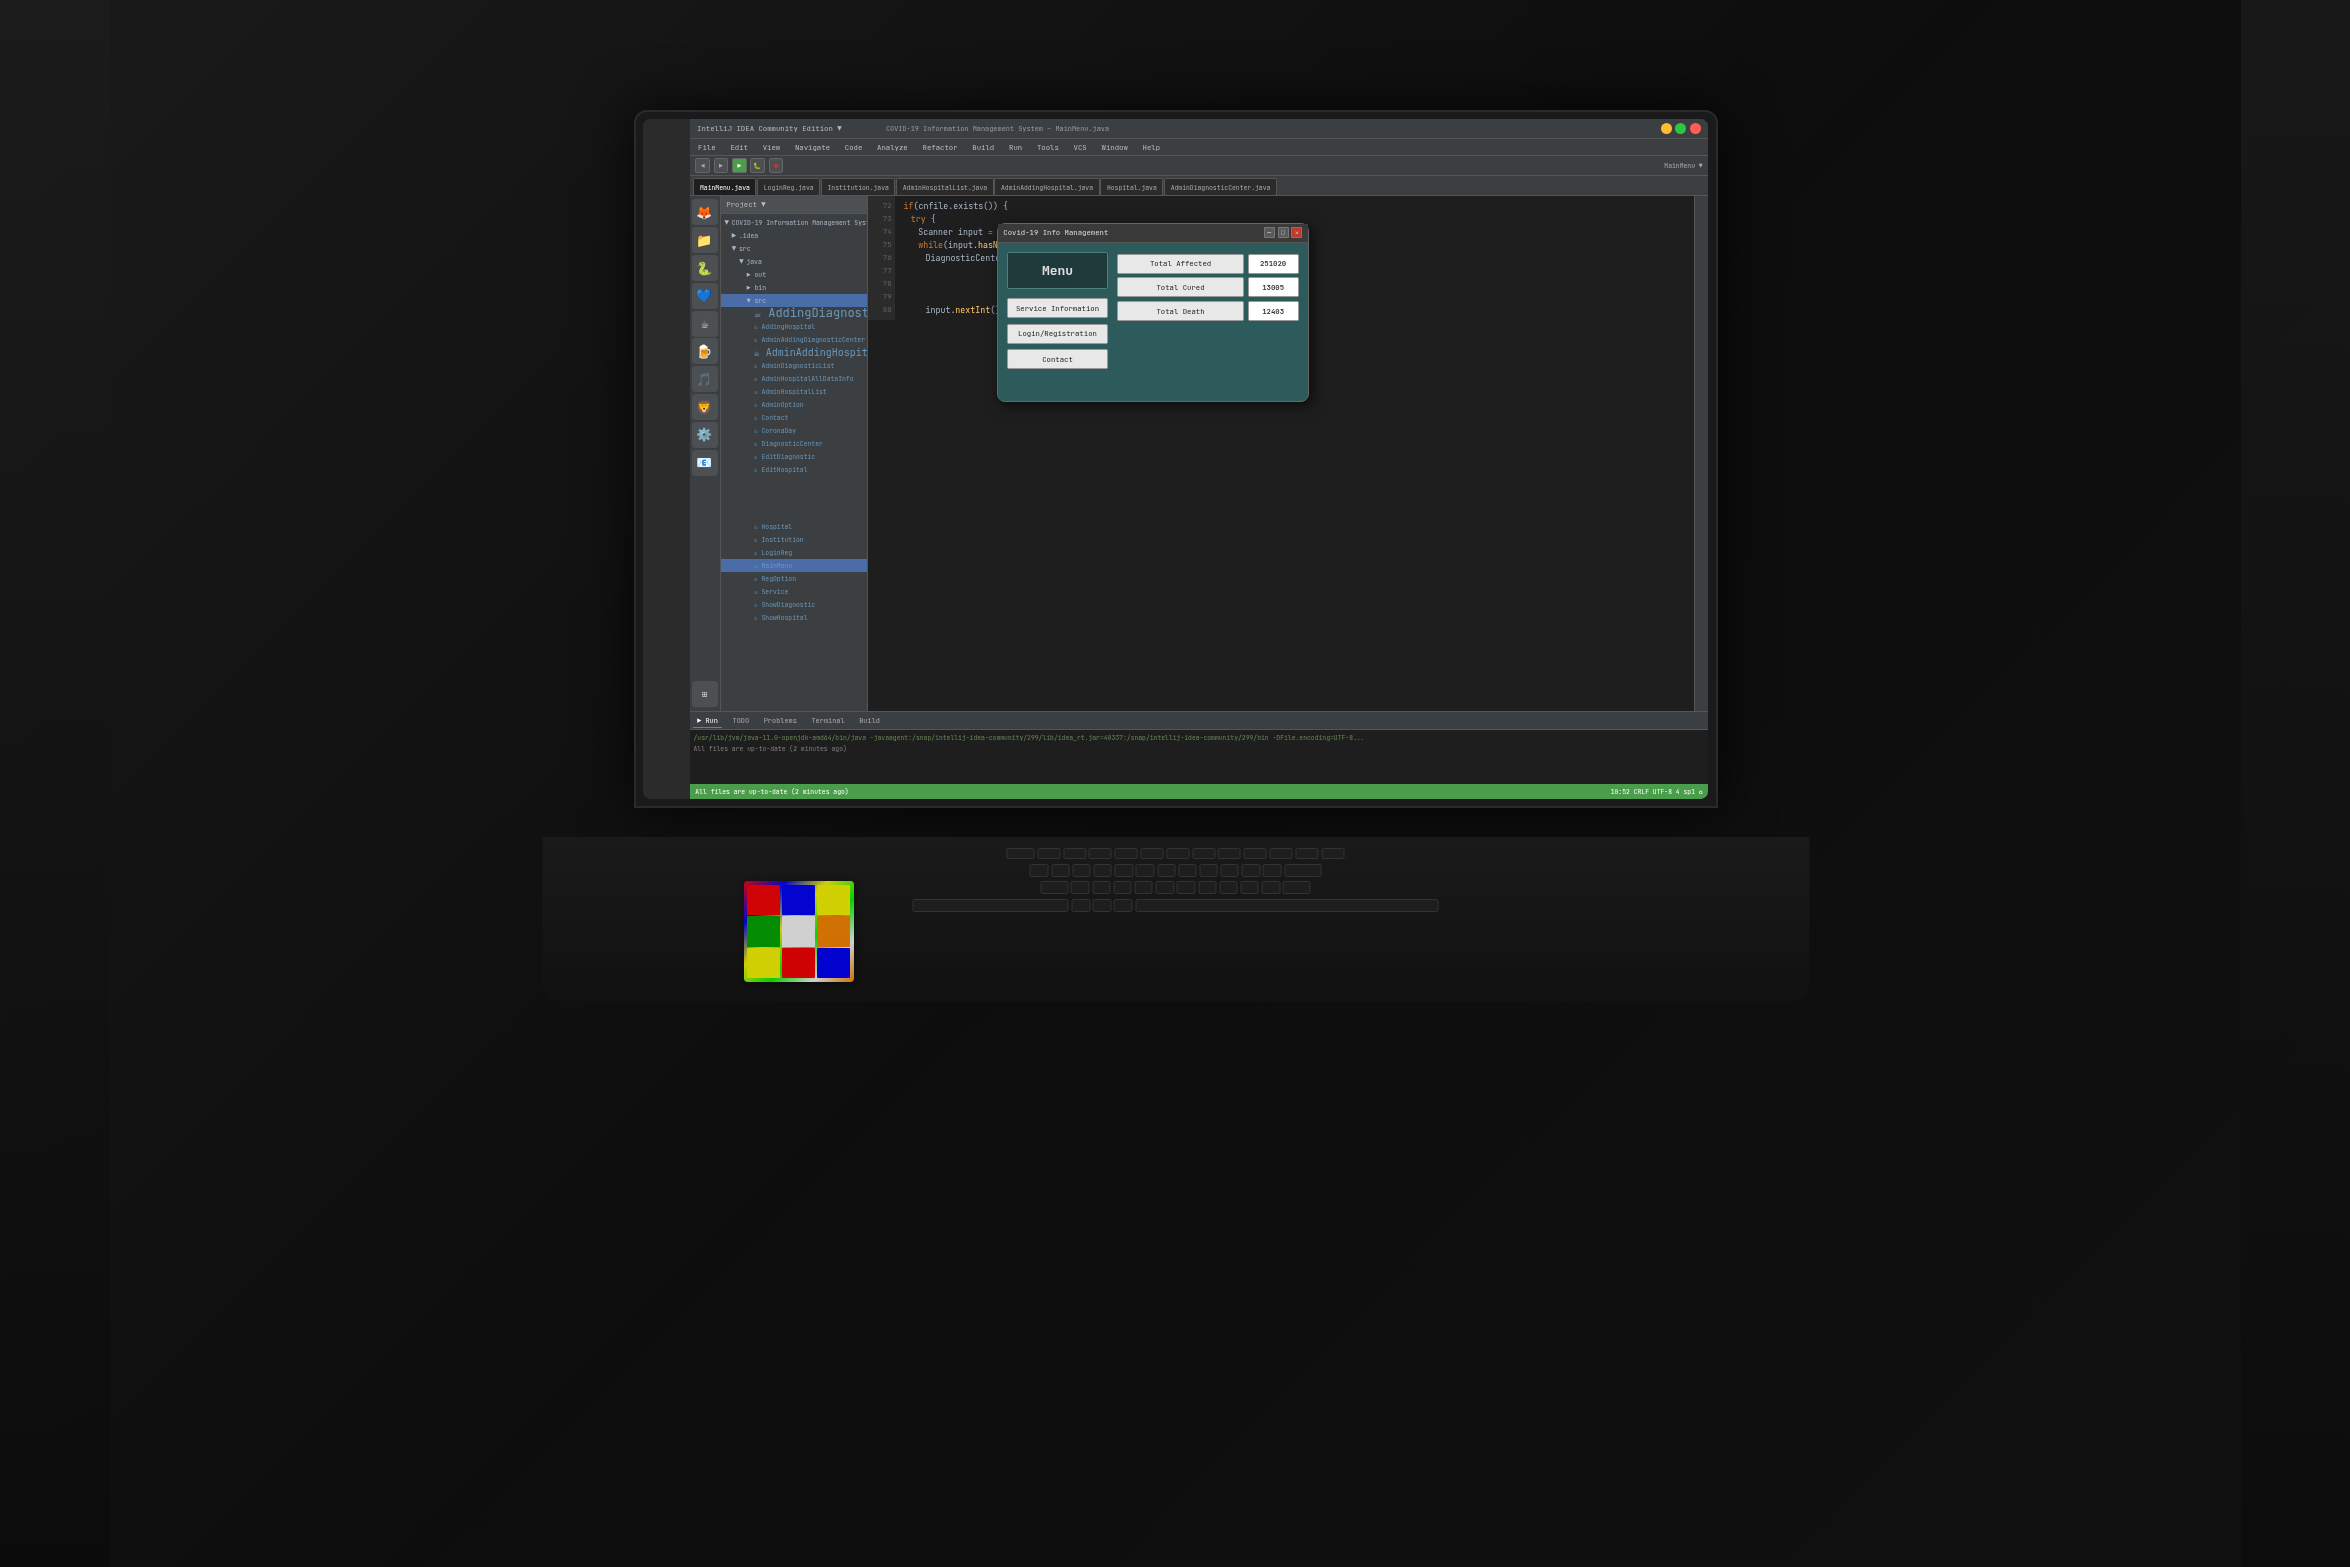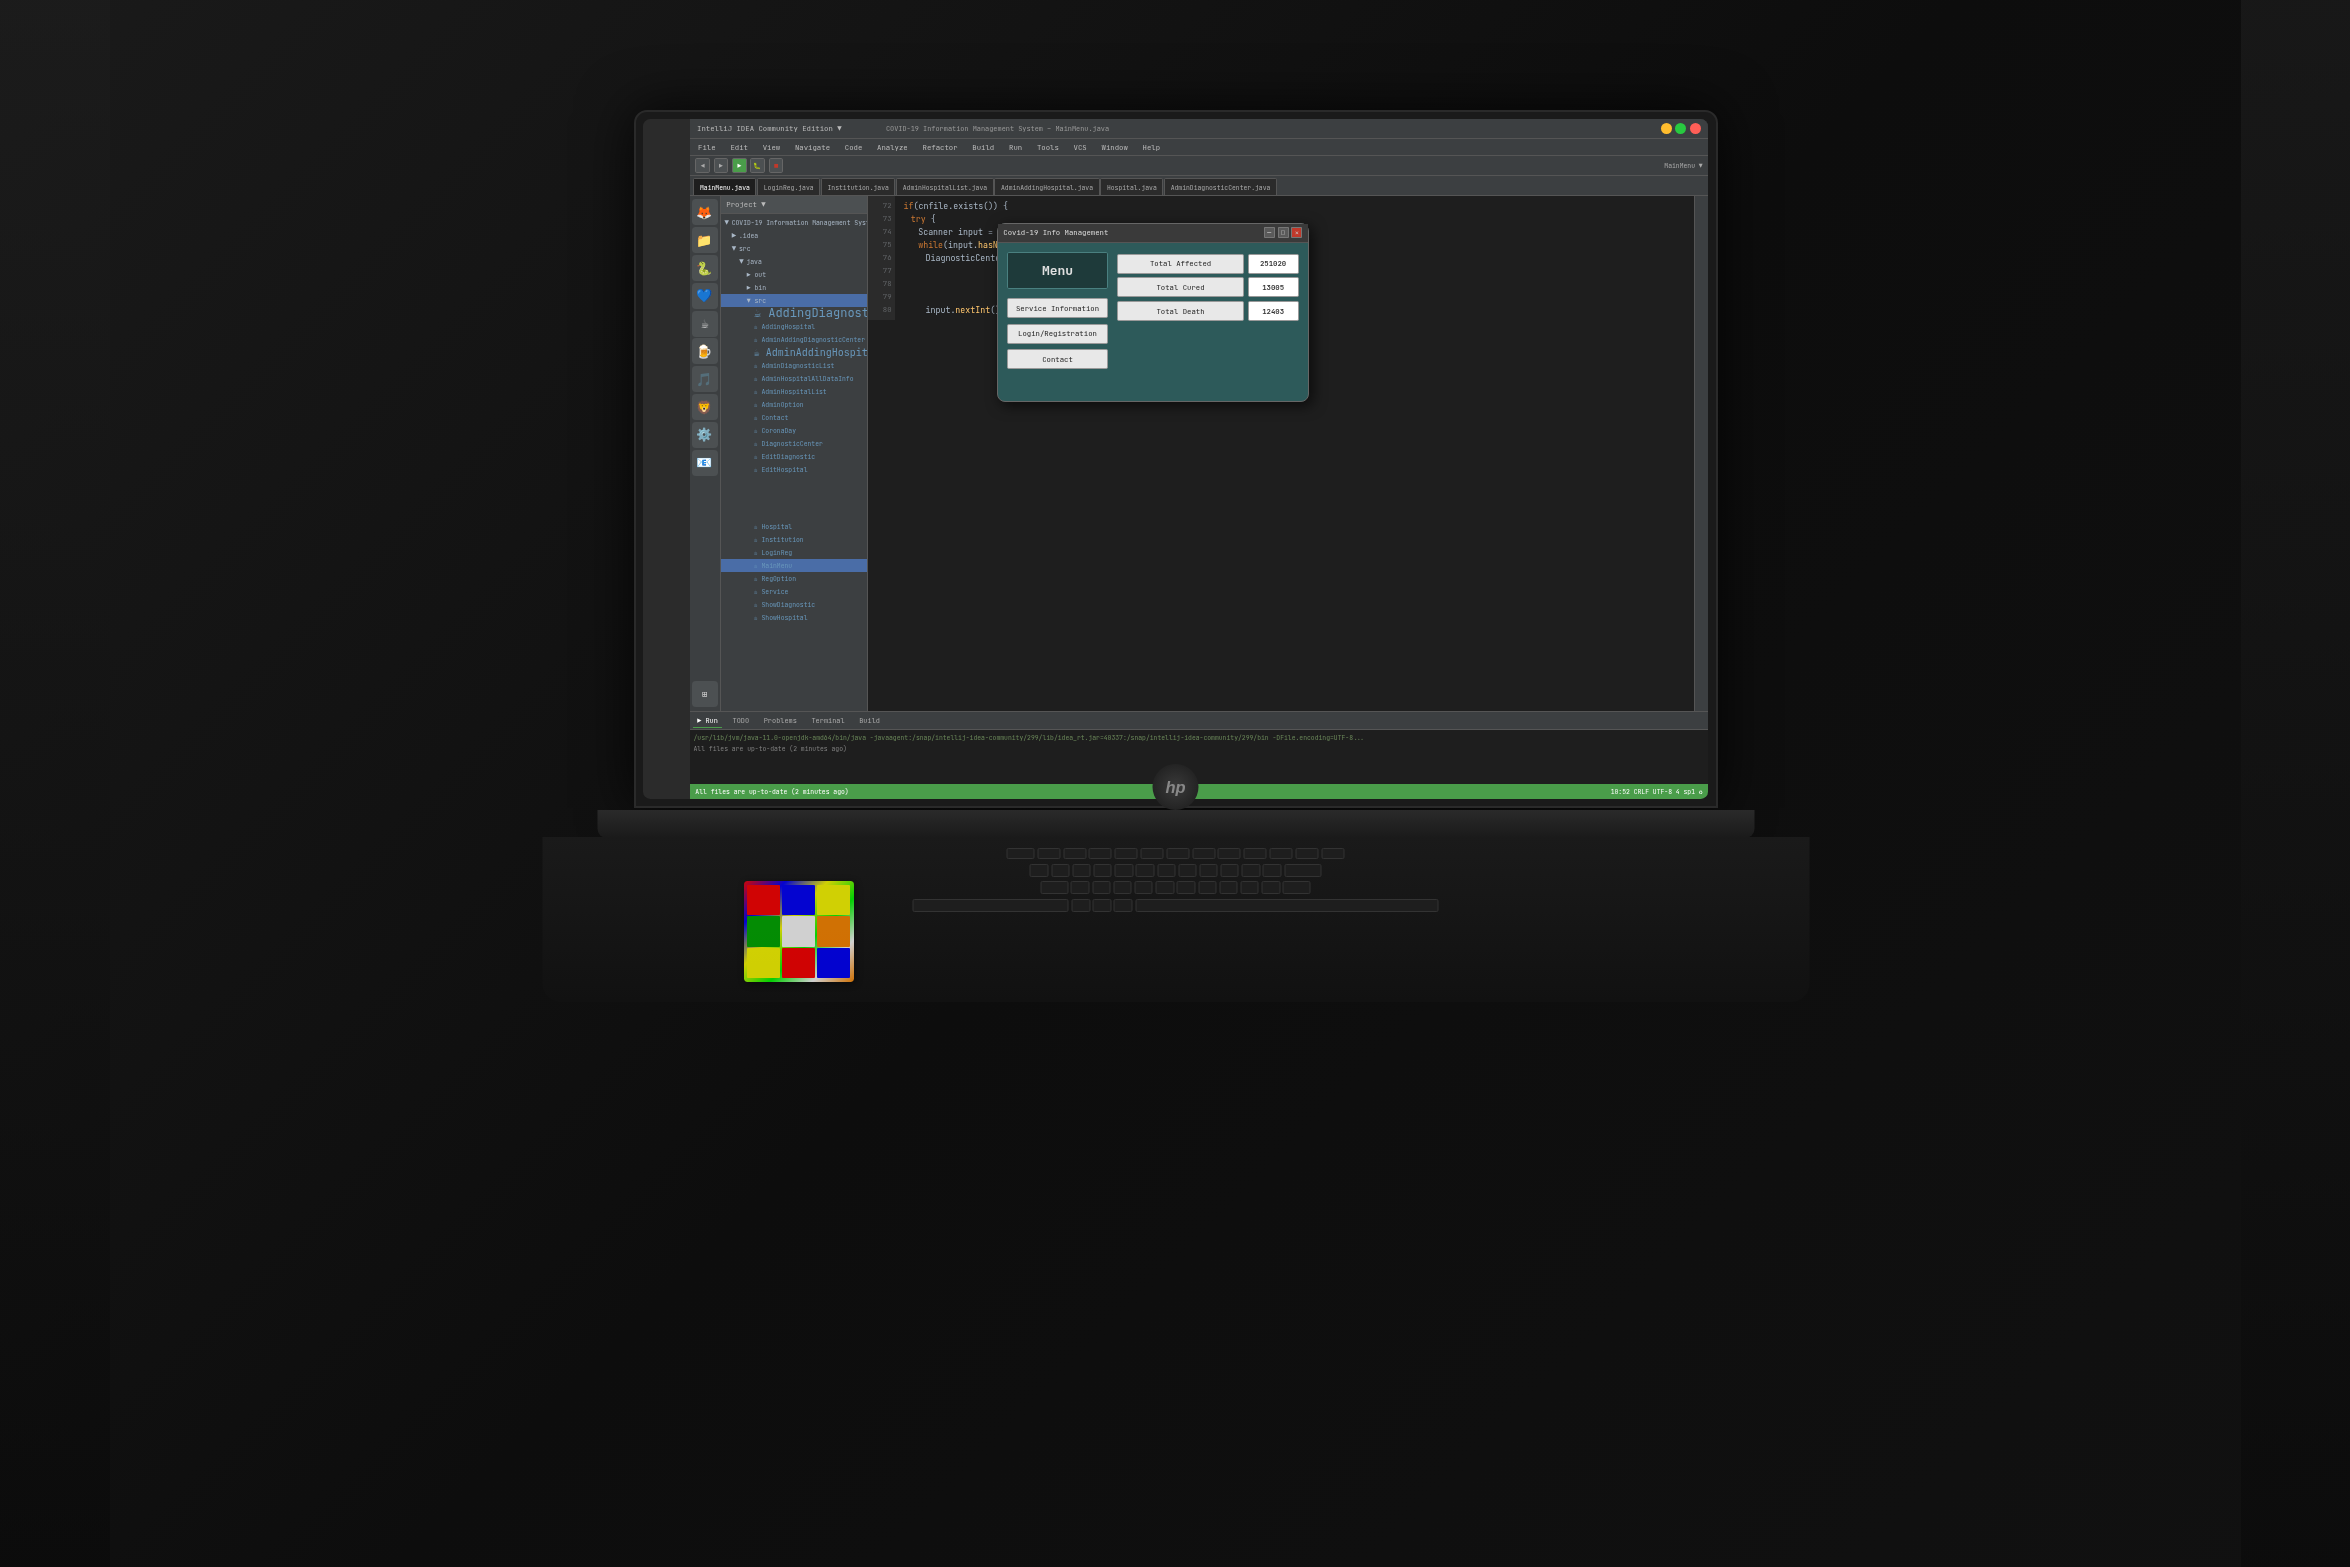--- a/index.html
+++ b/index.html
@@ -836,23 +836,20 @@
 
           <div class="status-bar">
             <span>All files are up-to-date (2 minutes ago)</span>
             <span>10:52  CRLF  UTF-8  4 sp1  ♻</span>
           </div>
 
         </div>
       </div>
     </div>
 
-    <div class="laptop-base">
-      <div class="hp-logo">hp</div>
-    </div>
 
     <div class="laptop-keyboard-area">
 
       <div style="margin: 11px 55px 0; display:flex; flex-direction:column; gap:4.6px;">
         <div style="display:flex; justify-content:center; gap:2.8px;">
 
           <div style="width:27.5px;height:11px;background:#1e1e1e;border-radius:1.8px;border:0.9px solid #333;"></div>
           <div style="width:23px;height:11px;background:#1e1e1e;border-radius:1.8px;border:0.9px solid #333;"></div>
           <div style="width:23px;height:11px;background:#1e1e1e;border-radius:1.8px;border:0.9px solid #333;"></div>
           <div style="width:23px;height:11px;background:#1e1e1e;border-radius:1.8px;border:0.9px solid #333;"></div>

